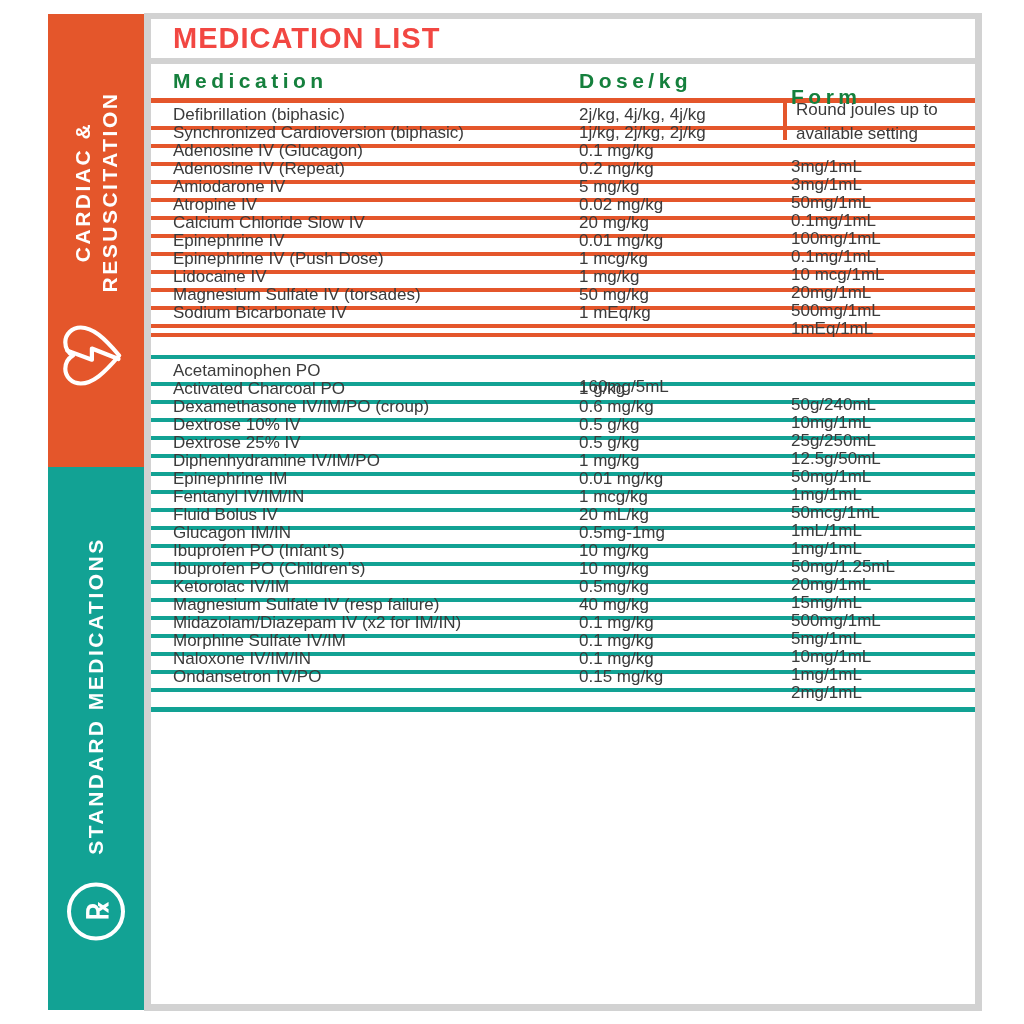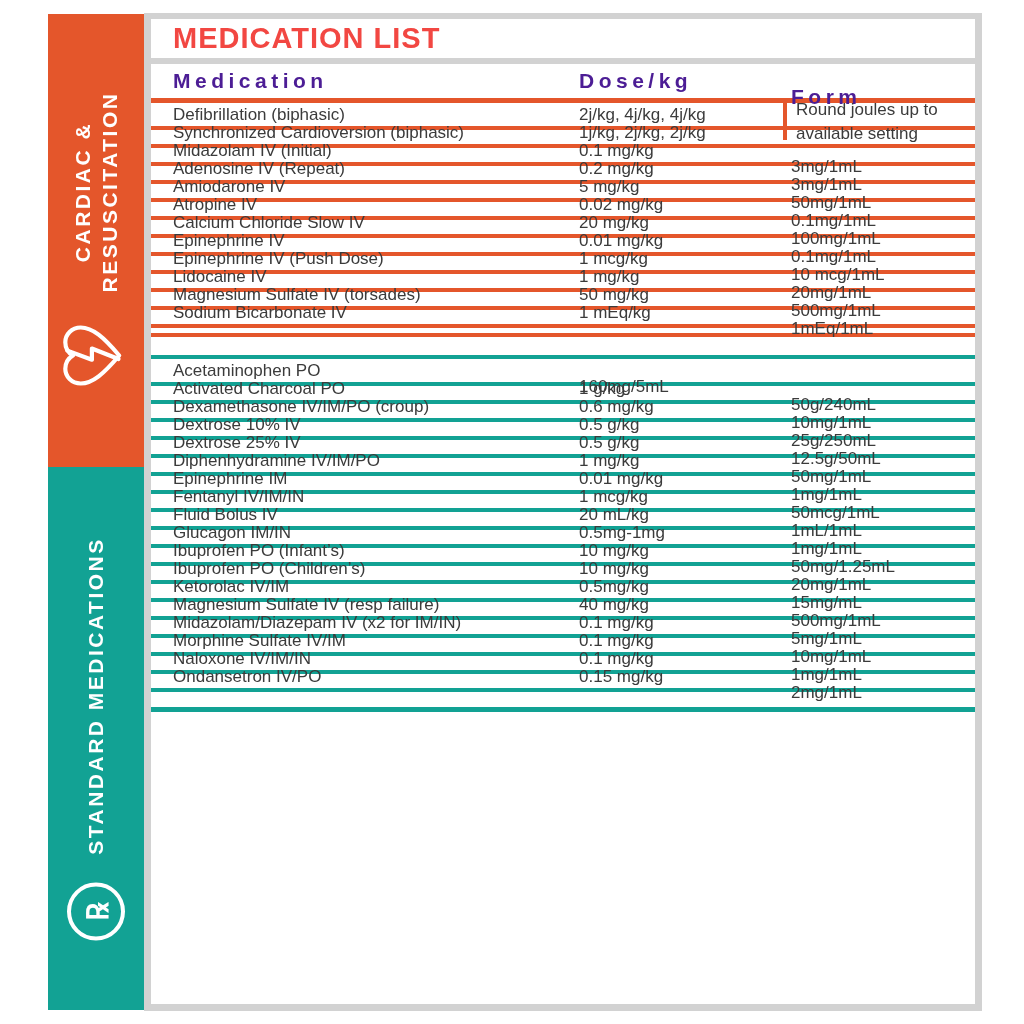--- a/index.html
+++ b/index.html
@@ -33,21 +33,21 @@
     width:50px; height:50px; border:4px solid #ffffff; border-radius:50%;
     display:flex; align-items:center; justify-content:center;
     color:#ffffff; font-size:30px; font-weight:bold; flex:0 0 auto;
   }
 
   
   .table-wrap { position:absolute; left:151px; top:19px; width:824px; }
   .title-row  { height:39px; display:flex; align-items:center; padding-left:22px; box-sizing:border-box; }
   .page-title { font-size:29px; font-weight:800; letter-spacing:1px; color:#f24742; }
   .gray-sep   { height:6px; background:#d2d2d2; }
-  .header-row { height:34px; display:flex; align-items:center; font-size:21px; font-weight:600; letter-spacing:4.5px; color:#4c1d95; }
+  .header-row { height:34px; display:flex; align-items:center; font-size:21px; font-weight:600; letter-spacing:4.5px; color:#15803d; }
   .orange-bar { height:5px; background:#e4562b; }
 
   .c-med  { flex:0 0 428px; padding-left:22px; box-sizing:border-box; white-space:nowrap; overflow:hidden; }
   .c-dose { flex:0 0 212px; white-space:nowrap; }
   .c-form { flex:1 1 auto;  white-space:nowrap;margin-top:32px; }
 
   .rows { position:relative; }
   .row { height:18px; }
   .cells { height:23px; display:flex; align-items:center; font-size:17px; color:#3b3b3b; }
   .row-divider { height:4px; }
@@ -132,21 +132,21 @@
       <div class="row">
     <div class="cells">
       <span class="c-med">Synchronized Cardioversion (biphasic)</span>
       <span class="c-dose">1j/kg, 2j/kg, 2j/kg</span>
       <span class="c-form"></span>
     </div>
     <div class="row-divider"></div>
   </div>
       <div class="row">
     <div class="cells">
-      <span class="c-med">Midazolam IV (Initial)</span>
+      <span class="c-med">Adenosine IV (Glucagon)</span>
       <span class="c-dose">0.1 mg/kg</span>
       <span class="c-form">3mg/1mL</span>
     </div>
     <div class="row-divider"></div>
   </div>
       <div class="row">
     <div class="cells">
       <span class="c-med">Adenosine IV (Repeat)</span>
       <span class="c-dose">0.2 mg/kg</span>
       <span class="c-form">3mg/1mL</span>

